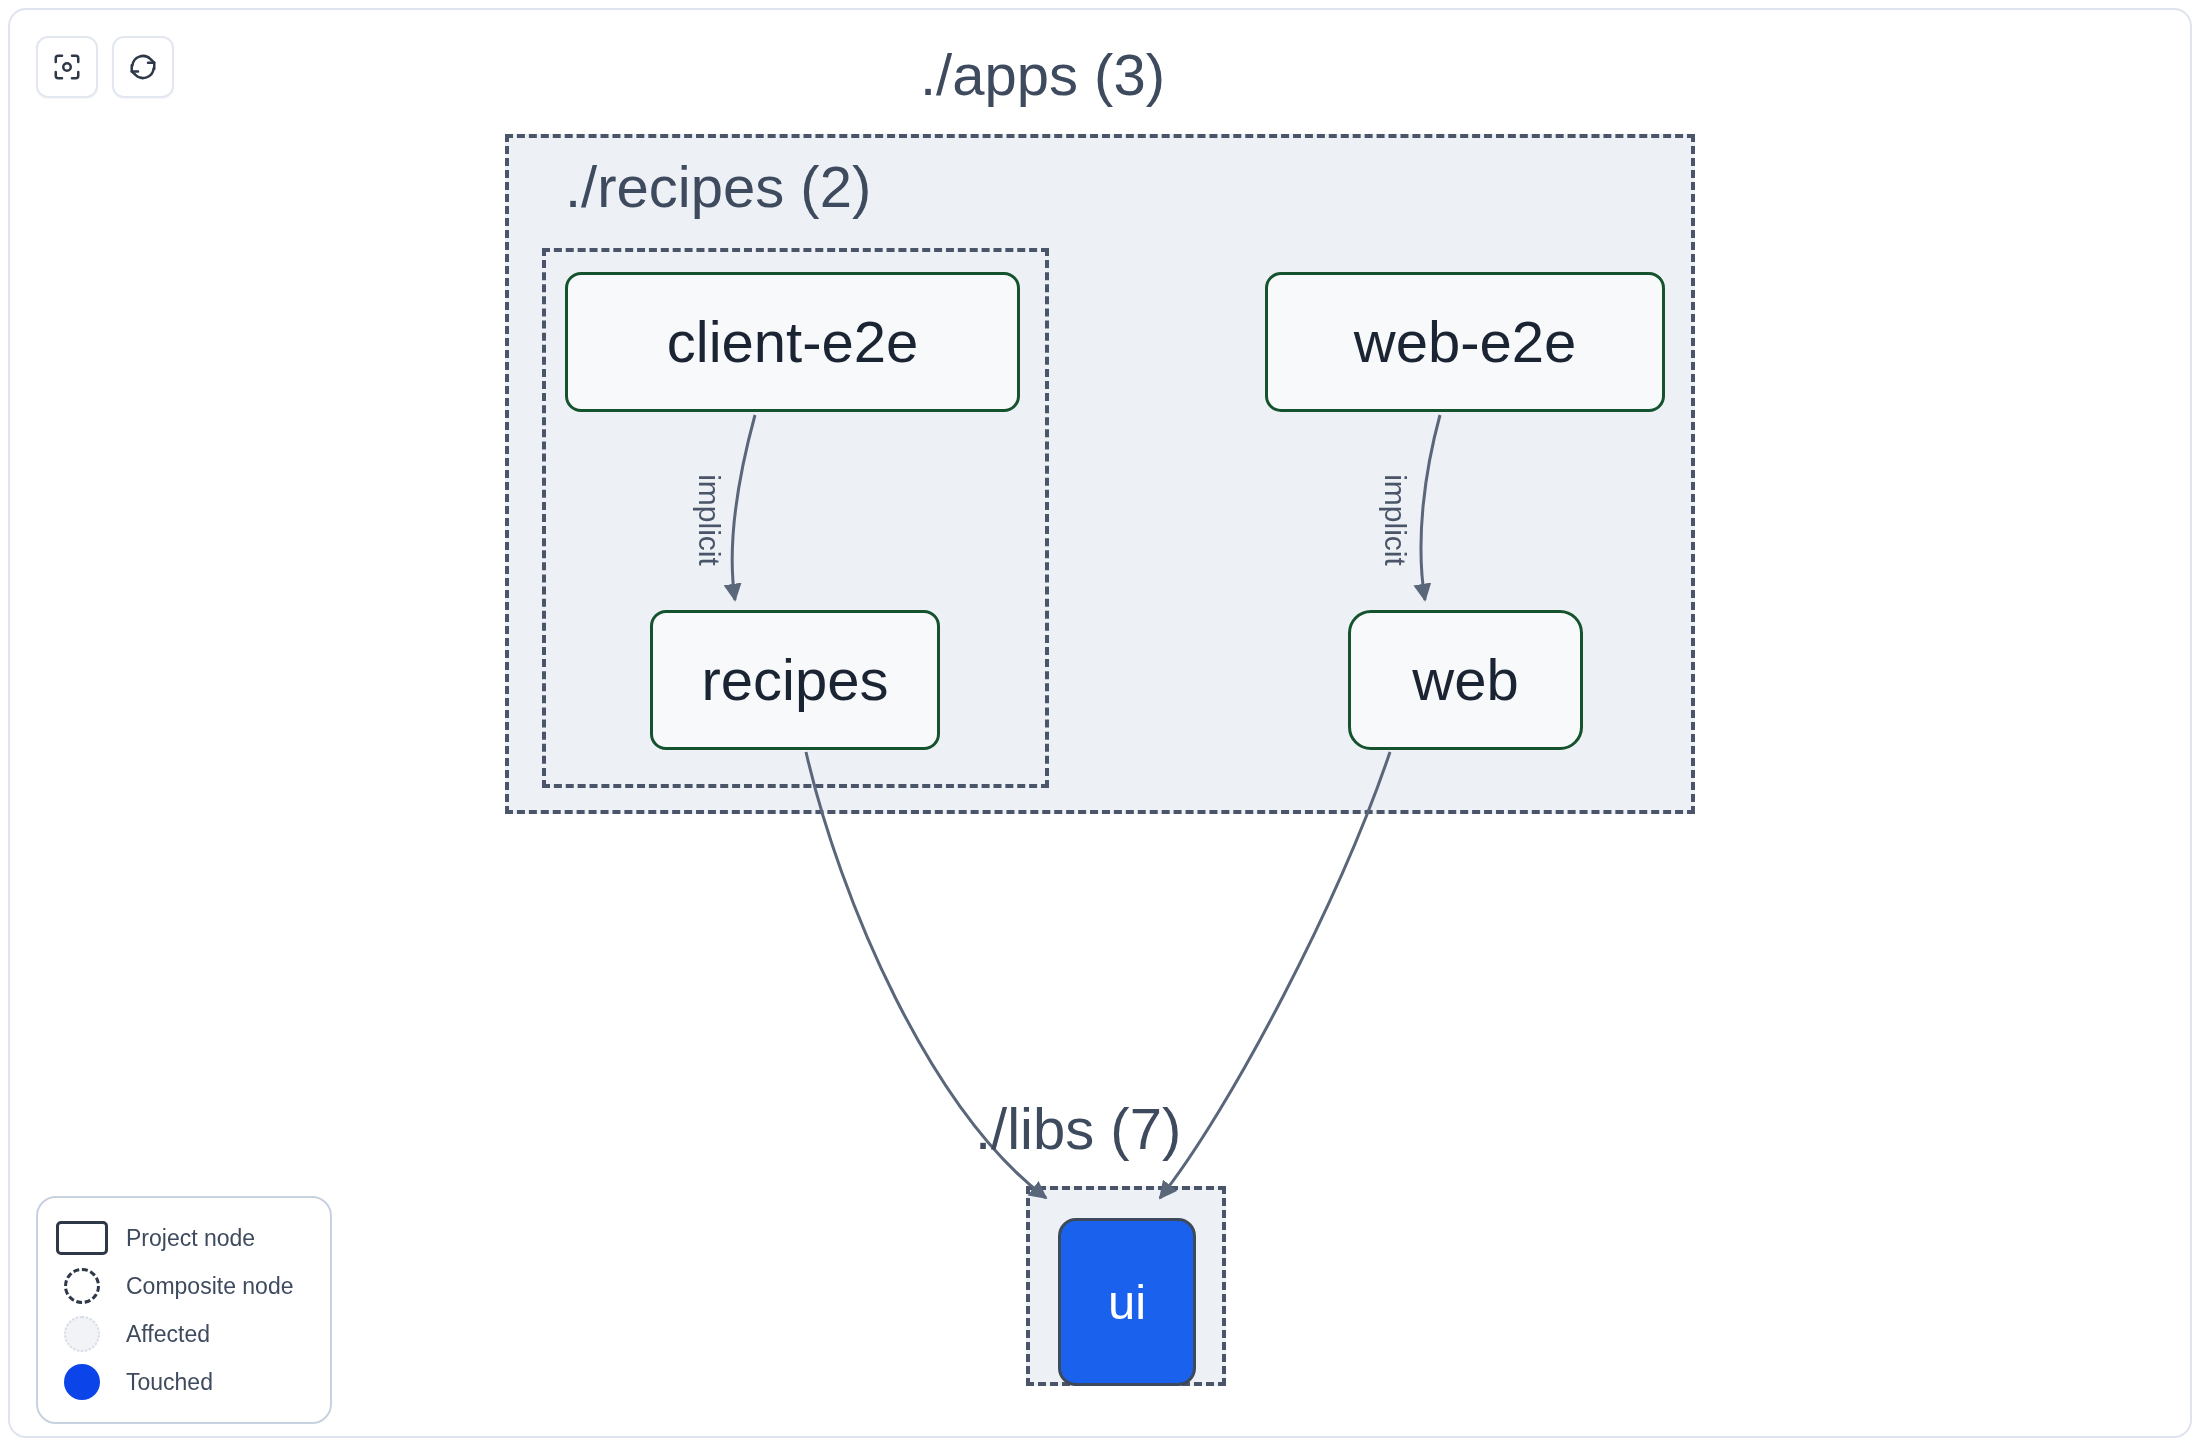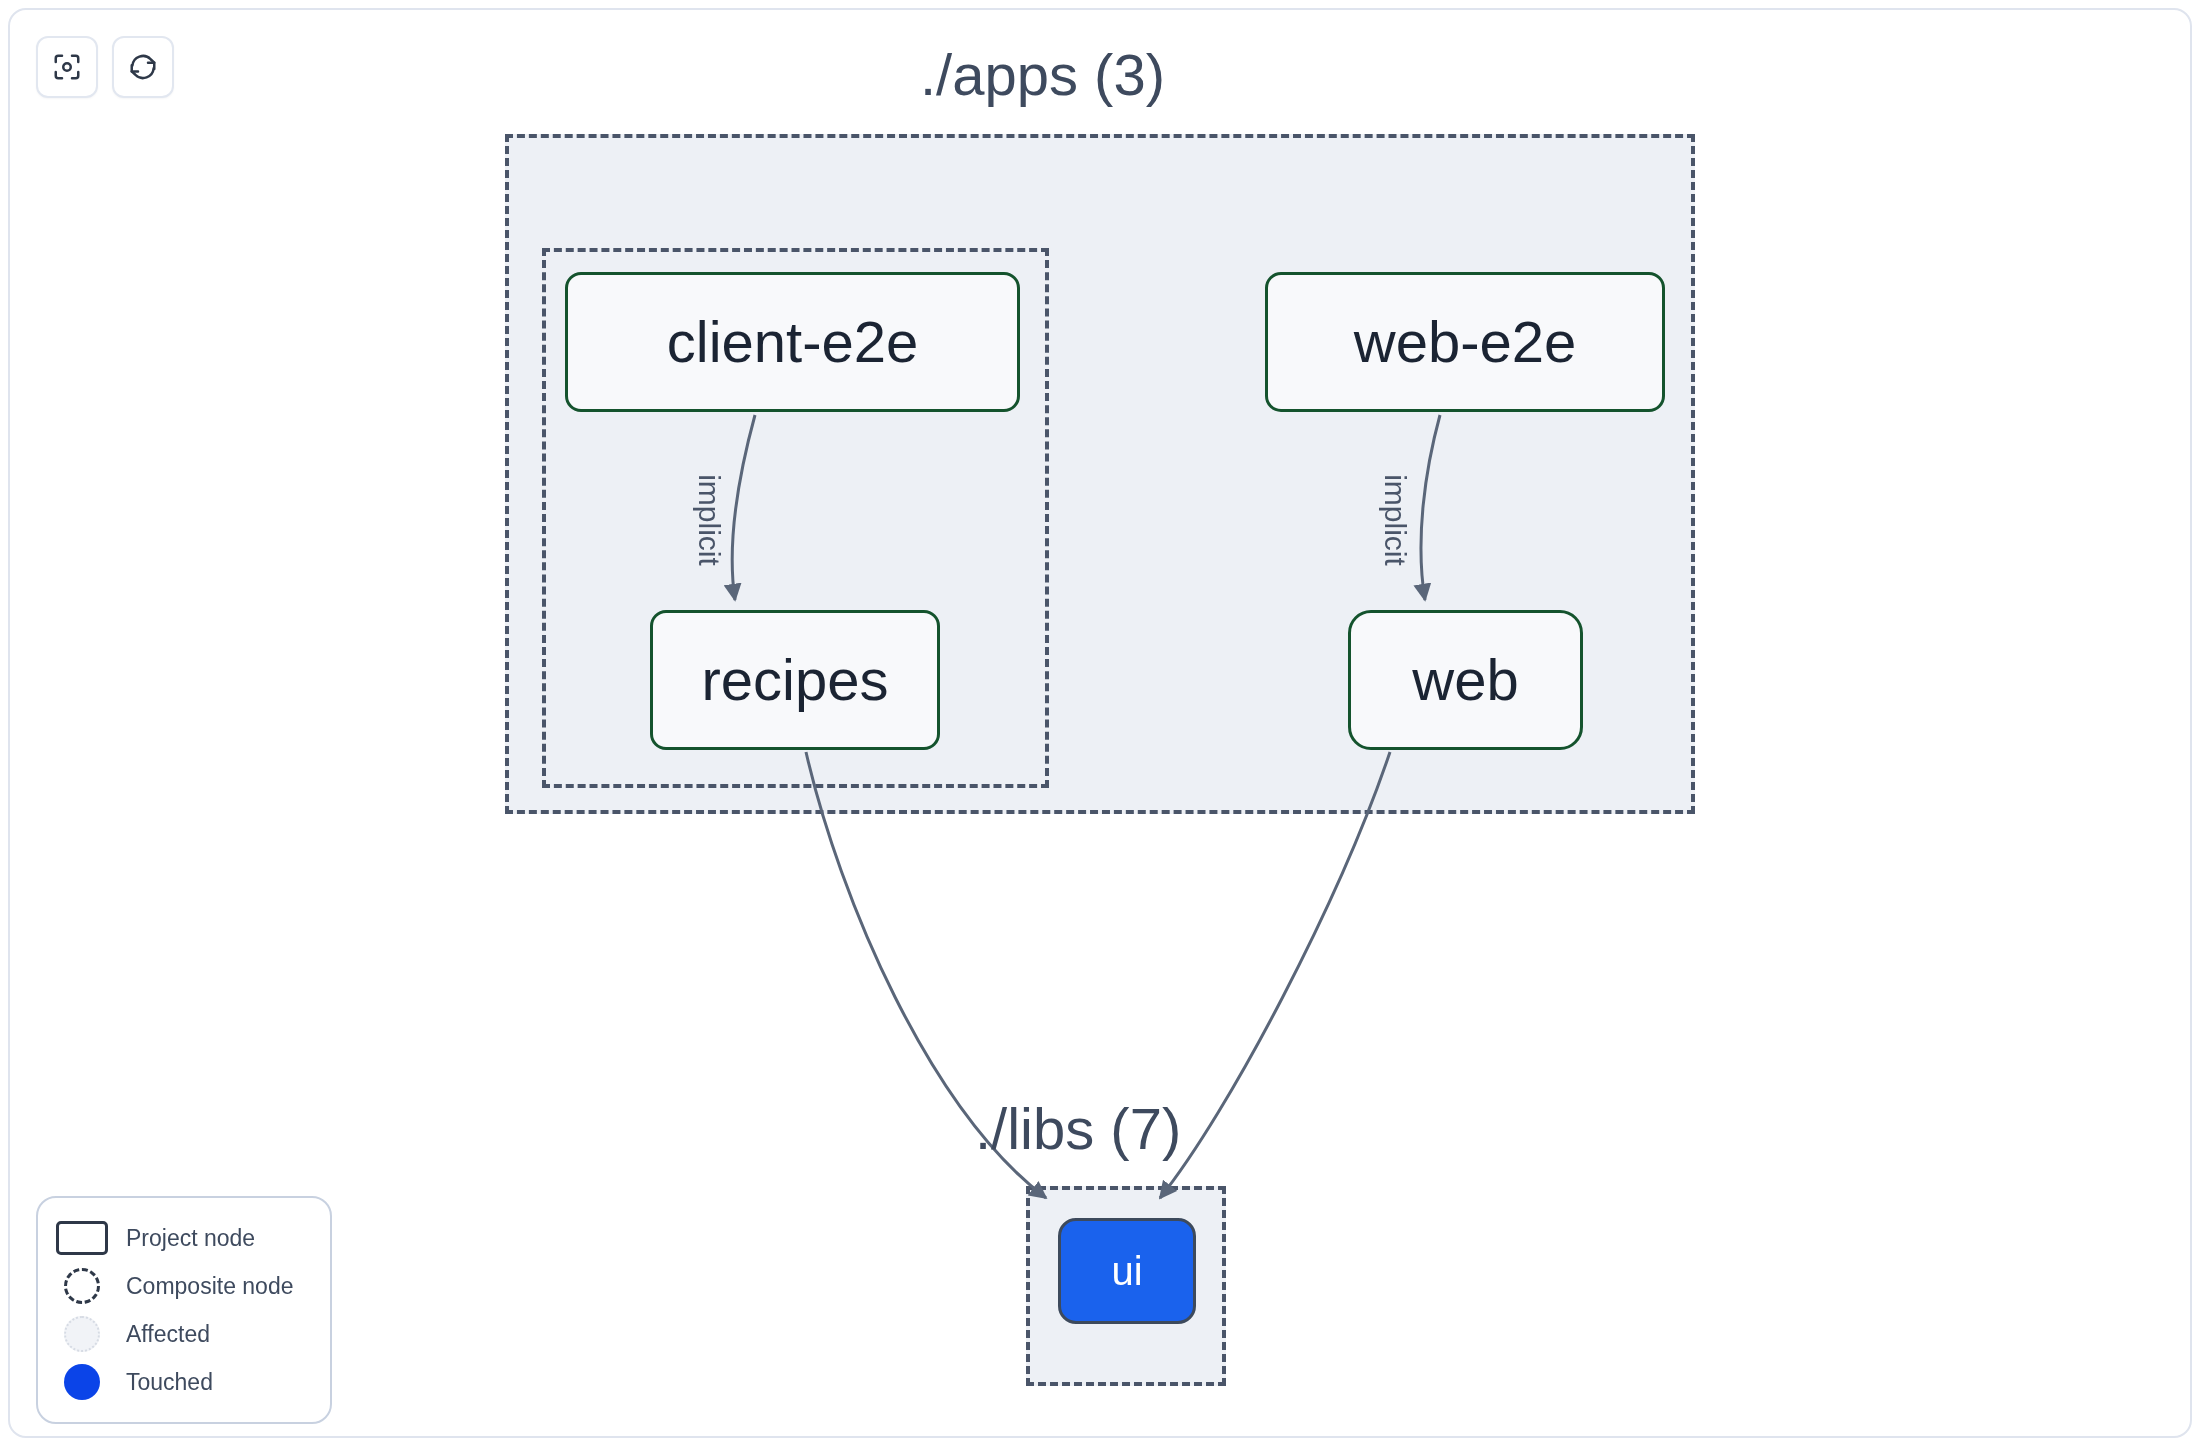--- a/index.html
+++ b/index.html
@@ -99,21 +99,21 @@
     background: #1a62ed;
     border-color: #3d4a5c;
     color: #ffffff;
     border-radius: 18px;
   }
 
   #node-client-e2e { left: 565px;  top: 272px;  width: 455px; height: 140px; }
   #node-web-e2e    { left: 1265px; top: 272px;  width: 400px; height: 140px; }
   #node-client     { left: 650px;  top: 610px;  width: 290px; height: 140px; }
   #node-web        { left: 1348px; top: 610px;  width: 235px; height: 140px; border-radius: 23px; }
-  #node-ui         { left: 1058px; top: 1218px; width: 138px; height: 106px; font-size: 40px; text-align: right; }
+  #node-ui         { left: 1058px; top: 1218px; width: 138px; height: 168px; font-size: 49px; text-align: right; }
 
   
   .edge-label {
     position: absolute;
     z-index: 45;
     color: #4a5569;
     font-size: 30px;
     line-height: 1;
     white-space: nowrap;
     transform-origin: center center;
@@ -218,20 +218,21 @@
     <path d="M 755 415 C 740 470, 726 540, 735 600" fill="none" stroke="#5a6679" stroke-width="3" marker-end="url(#arrow)"></path>
 
     <path d="M 1440 415 C 1425 470, 1415 540, 1425 600" fill="none" stroke="#5a6679" stroke-width="3" marker-end="url(#arrow)"></path>
 
     <path d="M 806 752 C 840 900, 930 1110, 1046 1198" fill="none" stroke="#5a6679" stroke-width="3" marker-end="url(#arrow)"></path>
 
     <path d="M 1390 752 C 1340 900, 1230 1110, 1160 1198" fill="none" stroke="#5a6679" stroke-width="3" marker-end="url(#arrow)"></path>
   </svg>
 
   <div class="group-label" id="label-apps">./apps (3)</div>
+  <div class="group-label" id="label-recipes">./recipes (2)</div>
   <div class="group-label" id="label-libs">./libs (7)</div>
 
   <div class="edge-label" id="edge-label-1">implicit</div>
   <div class="edge-label" id="edge-label-2">implicit</div>
 
   <div class="node" id="node-client-e2e">client-e2e</div>
   <div class="node" id="node-web-e2e">web-e2e</div>
   <div class="node" id="node-client">recipes</div>
   <div class="node" id="node-web">web</div>
   <div class="node touched" id="node-ui">ui</div>

